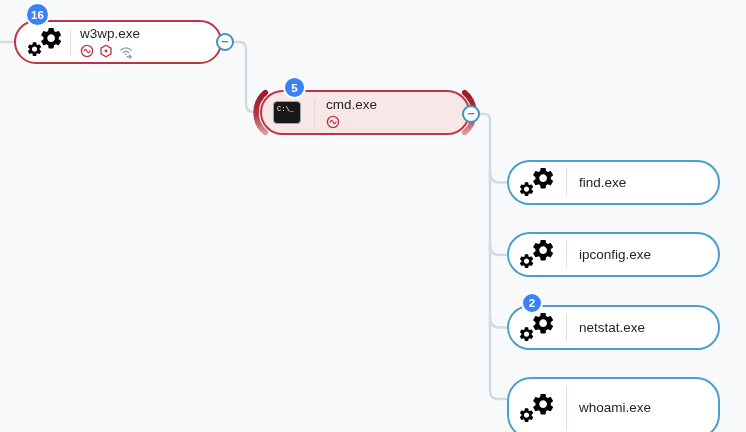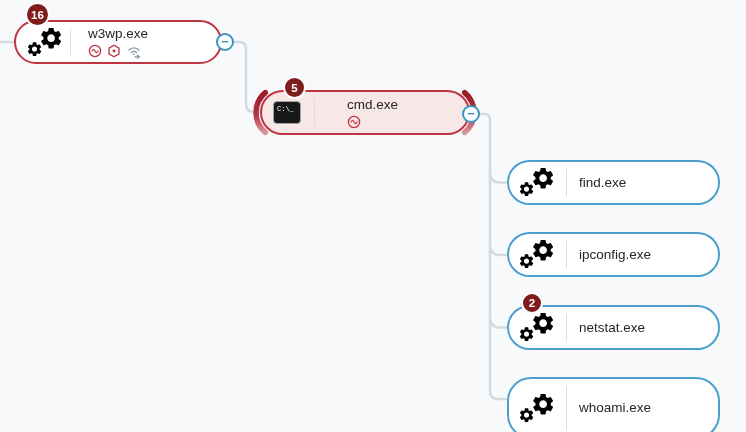--- a/index.html
+++ b/index.html
@@ -15,21 +15,21 @@
   .node.alert{border-color:#bf3342;}
   .node.selected{background:#f8e7e7;}
   .gears{flex:0 0 auto;display:block;}
   .gears.red{color:#bf3342;}
   .gears.gray{color:#7c8b9a;}
   .divider{width:1px;align-self:stretch;background:#d8dde3;margin:7px 0;}
   .content{display:flex;flex-direction:column;justify-content:center;}
   .proc-label{font-size:13.5px;color:#24262c;line-height:16px;white-space:nowrap;}
   .event-icons{display:flex;gap:5px;margin-top:2px;align-items:center;}
   .badge{
-    position:absolute;z-index:3;background:#7f1d1d;color:#fff;border:2px solid #fdfdfe;
+    position:absolute;z-index:3;background:#3b82f6;color:#fff;border:2px solid #fdfdfe;
     border-radius:50%;display:flex;align-items:center;justify-content:center;
     font-size:11.5px;font-weight:bold;box-sizing:border-box;
   }
   .collapse-btn{
     position:absolute;z-index:3;width:18px;height:18px;border-radius:50%;
     background:#fff;border:2px solid #3d93c0;color:#3d93c0;box-sizing:border-box;
     display:flex;align-items:center;justify-content:center;
     font-size:13px;font-weight:bold;line-height:1;cursor:pointer;padding:0 0 1px 0;
   }
   .terminal{
@@ -89,42 +89,42 @@
       <path d="M265.3,92.6 A26,26 0 0 0 265.3,132.4"></path>
       <path d="M464.7,92.6 A26,26 0 0 1 464.7,132.4"></path>
     </g>
   </svg>
 
   <div class="node alert" style="left:14px;top:20px;width:208px;height:44px;padding-left:10px;">
     <svg class="gears red" width="38" height="35" viewBox="0 0 40 36">
         <use href="#gearsPair"></use>
       </svg>
     <div class="divider" style="margin-left:6px;"></div>
-    <div class="content" style="margin-left:17px;">
+    <div class="content" style="margin-left:9px;">
       <div class="proc-label">w3wp.exe</div>
       <div class="event-icons">
         <svg width="14" height="14" viewBox="0 0 16 16" style="color:#bf3342">
             <use href="#pulseCircle"></use>
           </svg>
         <svg width="14" height="14" viewBox="0 0 16 16" style="color:#bf3342">
             <use href="#shieldHex"></use>
           </svg>
         <svg width="16" height="15" viewBox="0 0 16 16" style="color:#8c99a6">
             <use href="#netOut"></use>
           </svg>
       </div>
     </div>
   </div>
   <div class="badge" style="left:25px;top:2px;width:25px;height:25px;">16</div>
   <div class="collapse-btn" style="left:216px;top:33px;">−</div>
 
   <div class="node alert selected" style="left:260px;top:90px;width:210px;height:45px;padding-left:11px;">
     <div class="terminal">C:\_</div>
     <div class="divider" style="margin-left:13px;"></div>
-    <div class="content" style="margin-left:32px;justify-content:flex-end;">
+    <div class="content" style="margin-left:11px;justify-content:flex-end;">
       <div class="proc-label">cmd.exe</div>
       <div class="event-icons">
         <svg width="14" height="14" viewBox="0 0 16 16" style="color:#bf3342">
             <use href="#pulseCircle"></use>
           </svg>
       </div>
     </div>
   </div>
   <div class="badge" style="left:283px;top:76px;width:23px;height:23px;">5</div>
   <div class="collapse-btn" style="left:462px;top:105px;">−</div>

